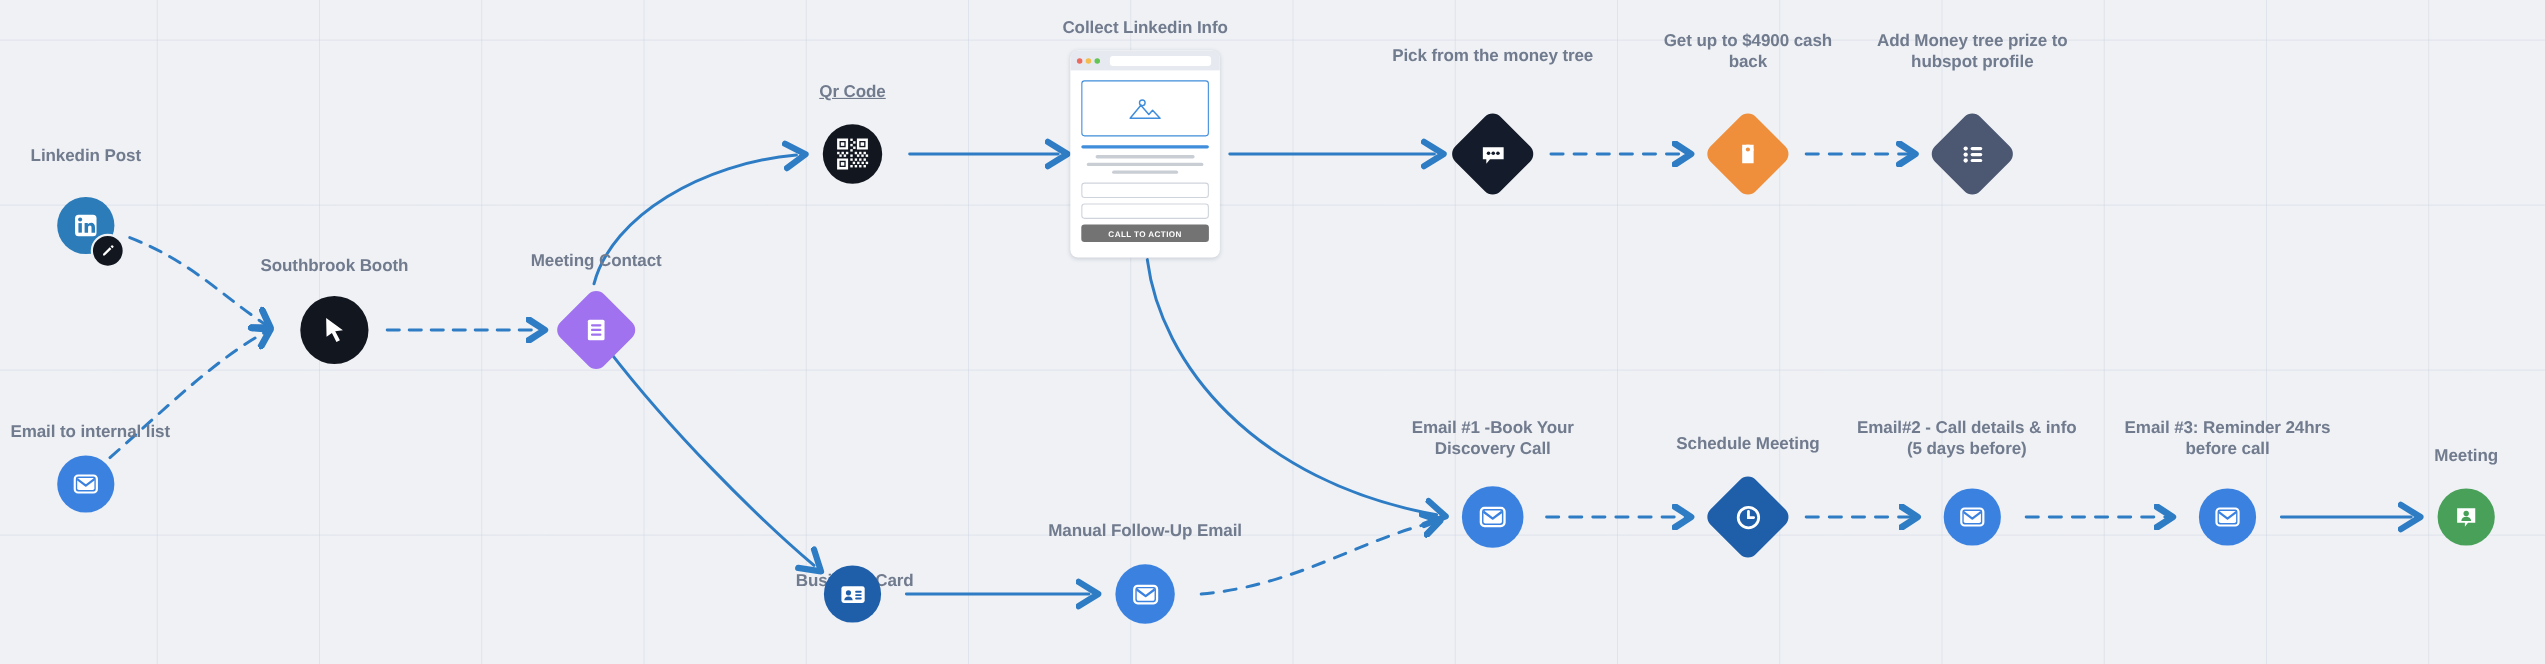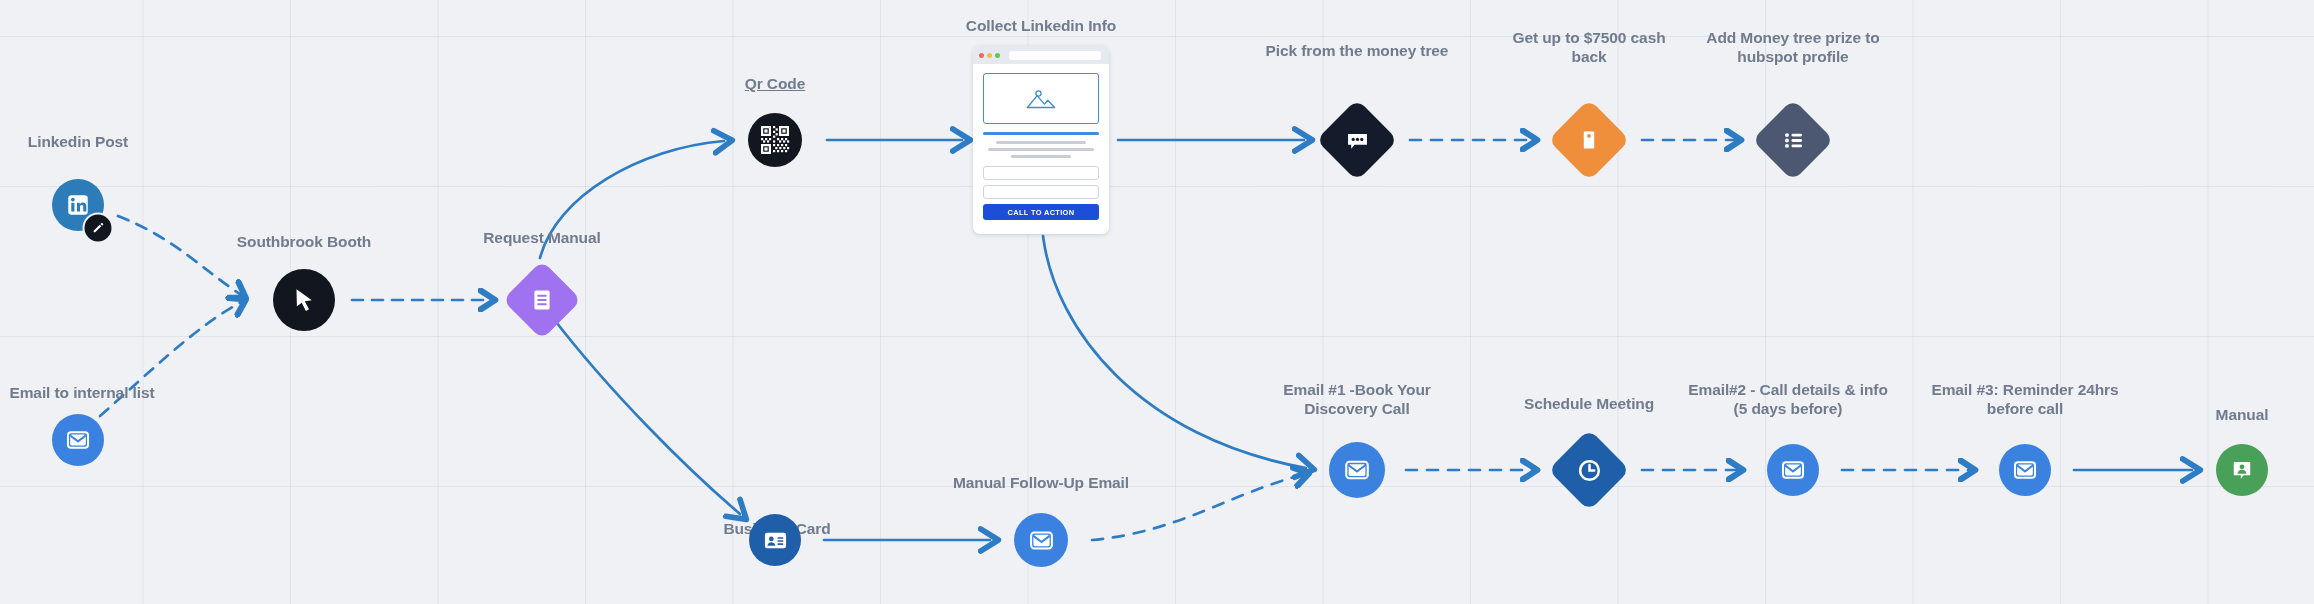--- a/index.html
+++ b/index.html
@@ -59,21 +59,21 @@
   .urlbar{flex:1;height:9px;background:#ffffff;border-radius:3px;margin-left:6px;margin-right:2px;}
   .browser .body{padding:9px 10px 0 10px;}
   .imgbox{
     height:49px;border:1.4px solid #3f8ddb;border-radius:3px;
     display:flex;align-items:center;justify-content:center;margin-bottom:8px;
   }
   .rulethick{height:3px;background:#3f8ddb;border-radius:2px;margin-bottom:6px;}
   .rule{height:3px;background:#c9cdd4;border-radius:2px;margin:0 auto 4px auto;}
   .field{height:12px;border:1.2px solid #cfd4dc;border-radius:3px;margin-bottom:5px;background:#fff;}
   .cta{
-    height:16px;background:#1d4ed8;border-radius:3px;
+    height:16px;background:#737373;border-radius:3px;
     color:#fff;font-size:7.4px;font-weight:bold;letter-spacing:.35px;
     display:flex;align-items:center;justify-content:center;
   }
 </style>
 </head>
 <body>
 
 <div id="canvas">
 
   <div class="grid"></div>
@@ -149,21 +149,21 @@
     </svg>
   </div>
 
   <div class="label" style="left:304px;top:232px;width:240px;">Southbrook Booth</div>
   <div class="node circle" style="left:304px;top:300px;width:62px;height:62px;background:#12161f;">
     <svg class="icn" width="30" height="30" viewBox="0 0 24 24">
       <path d="M6 3.3L18.2 12.1 12.6 12.9 16 19.4 13.5 20.7 10.2 14.2 6.3 17z" fill="#ffffff"></path>
     </svg>
   </div>
 
-  <div class="label" style="left:542px;top:228px;width:220px;">Request Manual</div>
+  <div class="label" style="left:542px;top:228px;width:220px;">Meeting Contact</div>
   <div class="node diamond" style="left:542px;top:300px;width:56px;height:56px;">
     <div class="dshape" style="background:#a072ef;"></div>
     <div class="dicon">
       <svg class="icn" width="26" height="26" viewBox="0 0 24 24">
         <rect x="5" y="3.3" width="14" height="17.4" rx="1.4" fill="#ffffff"></rect>
         <g fill="#a072ef">
           <rect x="7.6" y="7.1" width="8.8" height="1.9" rx=".9"></rect>
           <rect x="7.6" y="11" width="8.8" height="1.9" rx=".9"></rect>
           <rect x="7.6" y="14.9" width="8.8" height="1.9" rx=".9"></rect>
         </g>
@@ -247,21 +247,21 @@
         <path d="M3.6 6.2h16.8v9.6H9.4l-3 3.6v-3.6H3.6z" fill="#ffffff"></path>
         <g fill="#141c2b">
           <circle cx="8.2" cy="11" r="1.45"></circle>
           <circle cx="12" cy="11" r="1.45"></circle>
           <circle cx="15.8" cy="11" r="1.45"></circle>
         </g>
       </svg>
     </div>
   </div>
 
-  <div class="label" style="left:1589px;top:28px;width:170px;">Get up to $7500 cash back</div>
+  <div class="label" style="left:1589px;top:28px;width:170px;">Get up to $4900 cash back</div>
   <div class="node diamond" style="left:1589px;top:140px;width:58px;height:58px;">
     <div class="dshape" style="background:#ef8f3c;"></div>
     <div class="dicon">
       <svg class="icn" width="26" height="26" viewBox="0 0 24 24">
         <path d="M7.2 4.2h9.6v15.6H7.2z" fill="#ffffff"></path>
         <path d="M7.2 9.2c0-3.4 1.9-5 4.8-5s4.8 1.6 4.8 5z" fill="#ffffff"></path>
         <circle cx="12" cy="8.2" r="1.75" fill="#ef8f3c"></circle>
       </svg>
     </div>
   </div>
@@ -337,21 +337,21 @@
 
   <div class="label" style="left:2025px;top:380px;width:200px;">Email #3: Reminder 24hrs before call</div>
   <div class="node circle" style="left:2025px;top:470px;width:52px;height:52px;background:#3b82e0;">
     <svg class="icn" width="28" height="28" viewBox="0 0 24 24">
       <rect x="3.4" y="5.4" width="17.2" height="13.2" rx="2.6" fill="none" stroke="#ffffff" stroke-width="1.7"></rect>
       <rect x="5.3" y="7.3" width="13.4" height="9.4" rx="1.4" fill="#ffffff"></rect>
       <path d="M5.3 8.2l6.7 5 6.7-5" fill="none" stroke="#3b82e0" stroke-width="1.7" stroke-linejoin="round"></path>
     </svg>
   </div>
 
-  <div class="label" style="left:2242px;top:405px;width:140px;">Manual</div>
+  <div class="label" style="left:2242px;top:405px;width:140px;">Meeting</div>
   <div class="node circle" style="left:2242px;top:470px;width:52px;height:52px;background:#48a059;">
     <svg class="icn" width="26" height="26" viewBox="0 0 24 24">
       <path d="M4.4 4.6h15.2v12.2h-6.1l-2.6 3.3v-3.3H4.4z" fill="#ffffff"></path>
       <circle cx="12" cy="9.1" r="2.25" fill="#48a059"></circle>
       <path d="M7.9 15.4c0-2.3 1.9-3.6 4.1-3.6s4.1 1.3 4.1 3.6z" fill="#48a059"></path>
     </svg>
   </div>
 
 </div>
 

